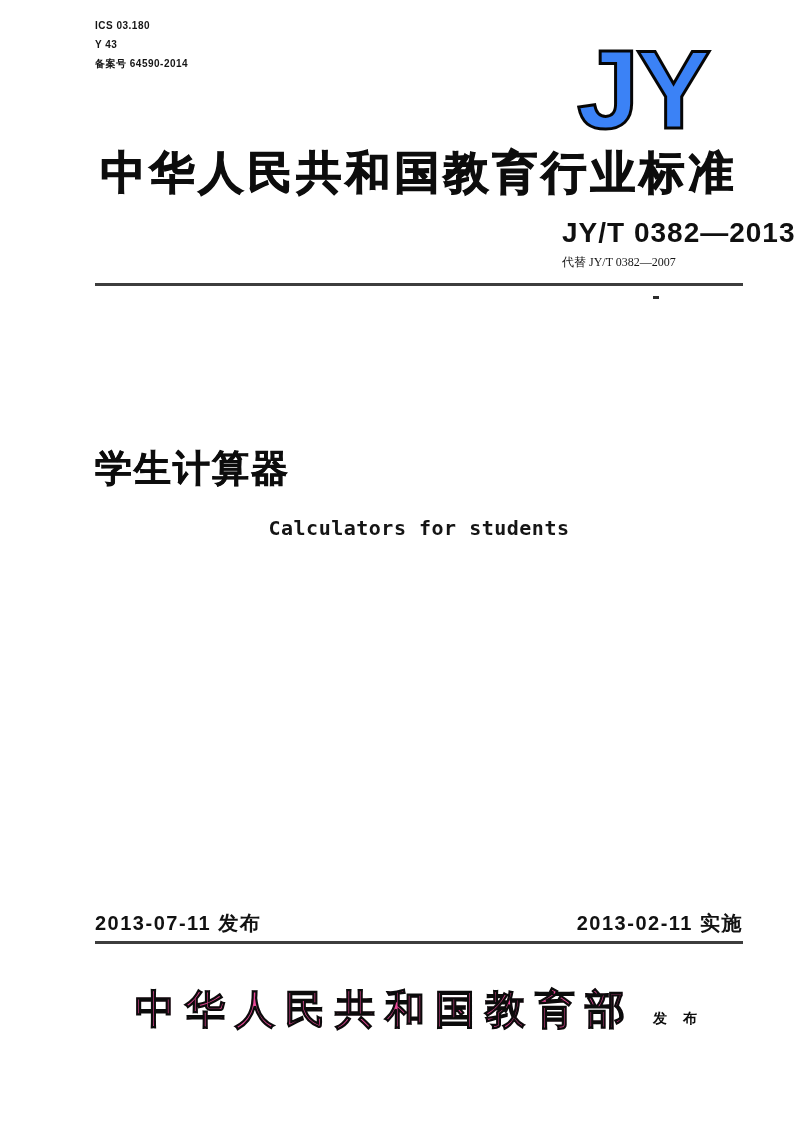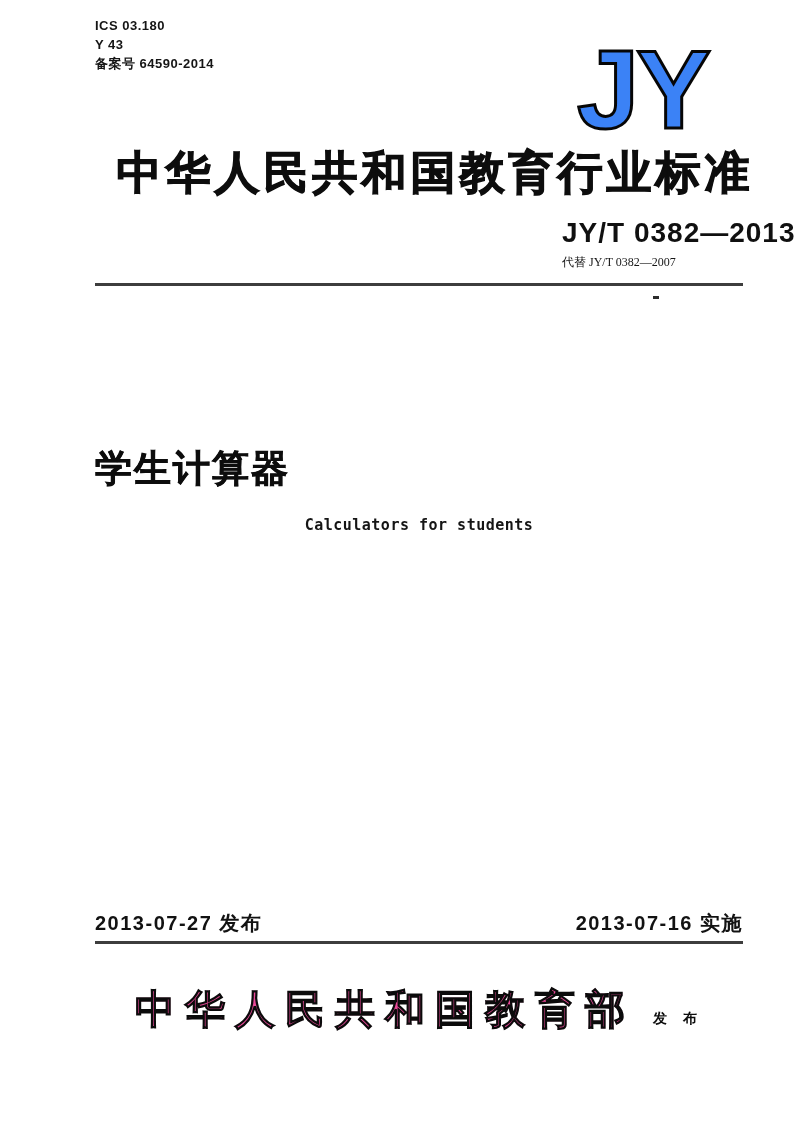--- a/index.html
+++ b/index.html
@@ -14,21 +14,21 @@
     background: #ffffff;
     color: #1a1a1a;
     overflow: hidden;
   }
 
   
   .meta-block {
     position: absolute;
     left: 95px;
     top: 16px;
-    font-size: 13px;
+    font-size: 10px;
     line-height: 19px;
     font-weight: 600;
     letter-spacing: 0.5px;
     color: #151515;
   }
 
   
   .jy-logo {
     position: absolute;
     top: 34px;
@@ -48,21 +48,20 @@
     left: 95px;
     top: 148px;
     width: 648px;
     text-align: center;
     font-size: 45px;
     line-height: 1.1;
     font-weight: bold;
     letter-spacing: 4px;
     white-space: nowrap;
     color: #0d0d0d;
-    margin-left: 16px;
     -webkit-text-stroke: 1.1px #0d0d0d;
   }
 
   
   .std-block {
     position: absolute;
     left: 562px;
     top: 217px;
     text-align: left;
   }
@@ -113,21 +112,21 @@
     white-space: nowrap;
     color: #0d0d0d;
     -webkit-text-stroke: 0.6px #0d0d0d;
   }
   .doc-title-en {
     position: absolute;
     left: 95px;
     top: 516px;
     width: 648px;
     text-align: center;
-    font-size: 15px;
+    font-size: 20px;
     font-weight: 600;
     letter-spacing: 0.5px;
     font-family: "DejaVu Sans Mono", "Liberation Mono", monospace;
     color: #151515;
   }
 
   
   .dates-row {
     position: absolute;
     left: 95px;
@@ -188,22 +187,22 @@
     <div class="std-replaces">代替 JY/T 0382—2007</div>
   </div>
 
   <div class="rule rule-top"></div>
   <div class="stray-mark"></div>
 
   <div class="doc-title">学生计算器</div>
   <div class="doc-title-en">Calculators for students</div>
 
   <div class="dates-row">
-    <span>2013-07-27 发布</span>
-    <span>2013-07-16 实施</span>
+    <span>2013-07-11 发布</span>
+    <span>2013-02-11 实施</span>
   </div>
 
   <div class="rule rule-bottom"></div>
 
   <div class="publisher-row">
     <span class="publisher-name">中华人民共和国教育部</span>
     <span class="publish-label">发 布</span>
   </div>
 
 </div>

